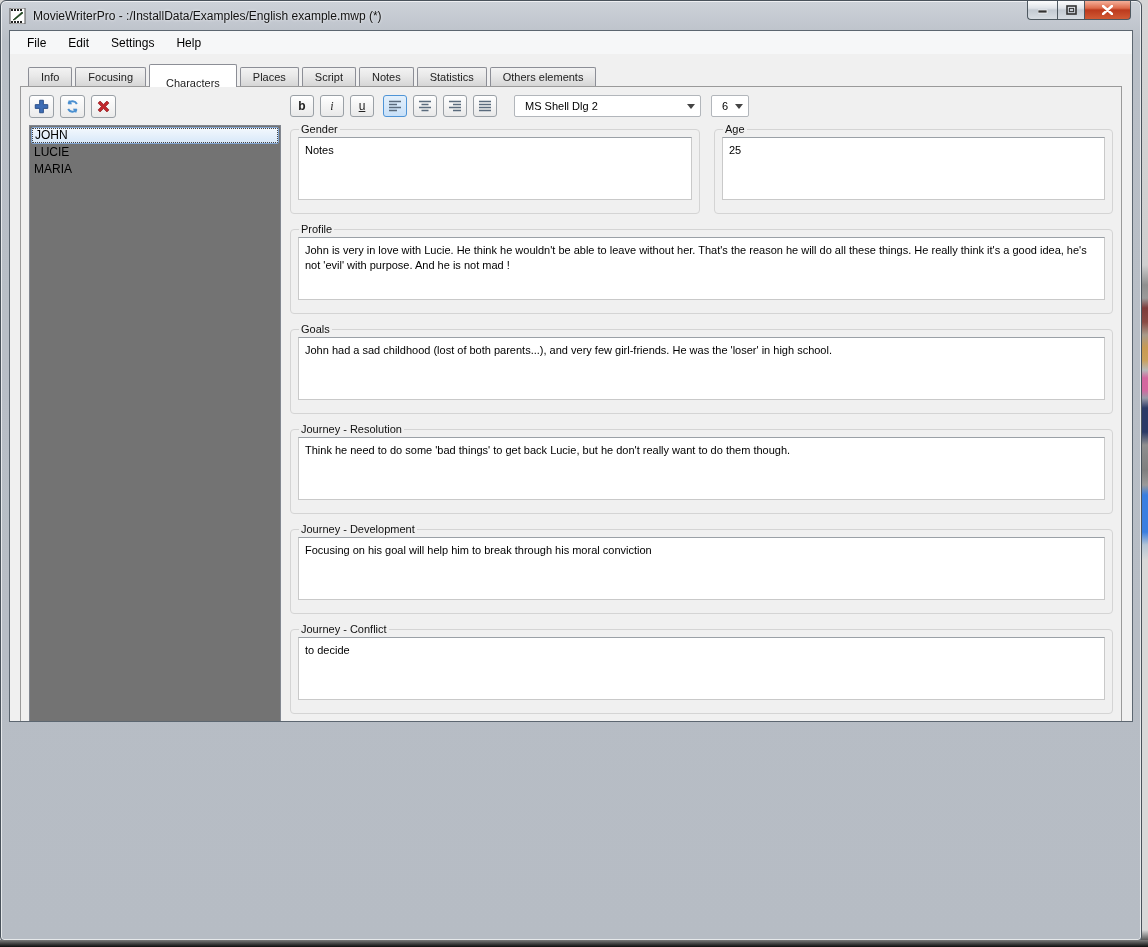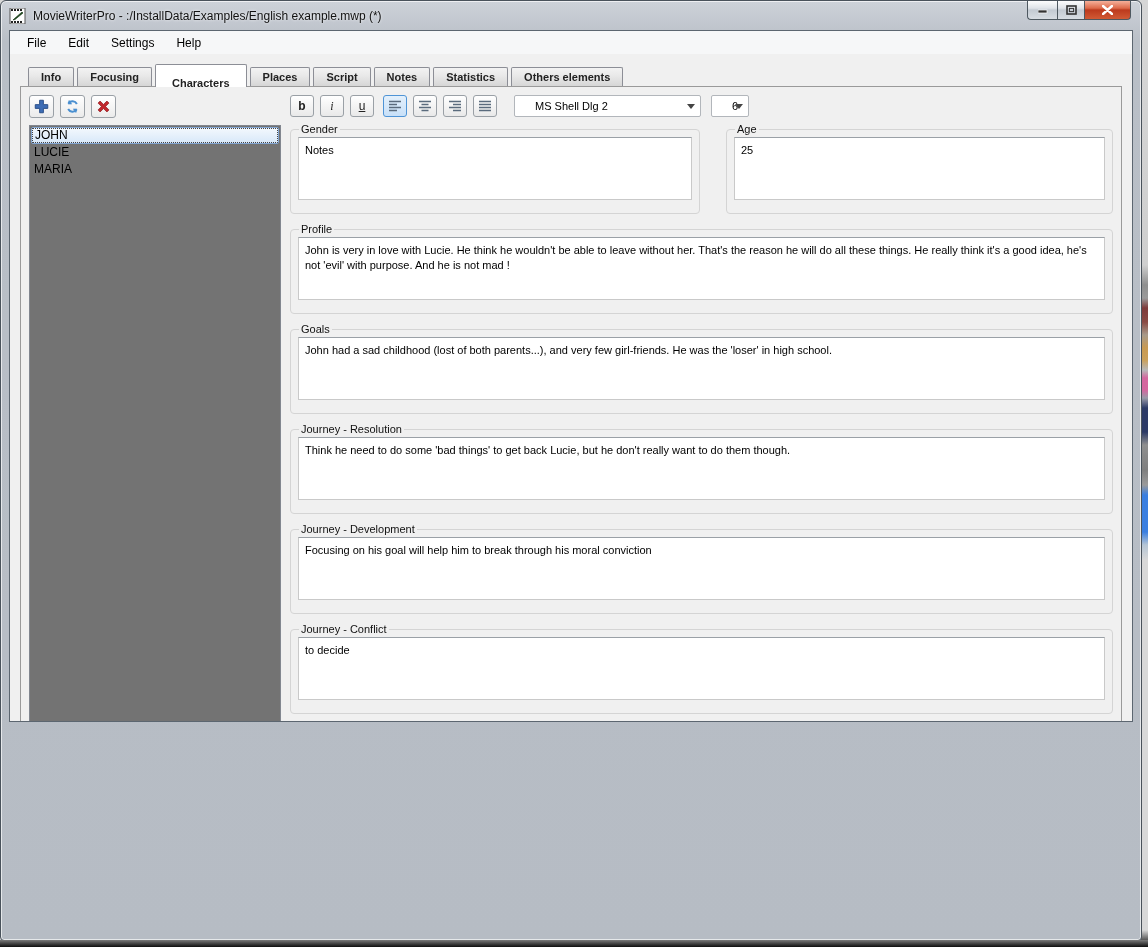--- a/index.html
+++ b/index.html
@@ -69,21 +69,21 @@
   }
   .menubar {
     height:23px; background:#f6f7f8; display:flex; align-items:center;
     padding-left:6px; font-size:12px;
   }
   .menu-item { padding:3px 11px; }
 
   .client { padding:9px 0 0 0; height:879px; }
 
   
-  .tabbar { display:flex; align-items:flex-end; margin:0 0 0 18px; height:23px; position:relative; z-index:2;font-weight:bold; }
+  .tabbar { display:flex; align-items:flex-end; margin:0 0 0 18px; height:23px; position:relative; z-index:2; }
   .tab {
     border:1px solid #8c8e96; border-bottom:none;
     background:linear-gradient(#f3f3f3,#e8e8e8 45%,#d6d6d6);
     border-radius:2px 2px 0 0;
     padding:3px 12px 3px; font-size:11px; height:19px; margin-right:3px;
     color:#222; white-space:nowrap;
   }
   .tab.active {
     background:#fff; height:23px; padding-top:12px; padding-left:16px; padding-right:16px;
     position:relative; top:1px; z-index:3;
@@ -124,33 +124,33 @@
     display:flex; align-items:center; justify-content:center;
     font-size:12px; color:#222; cursor:default;
   }
   .fmt-btn .b { font-weight:bold; }
   .fmt-btn .i { font-style:italic; font-family:"Liberation Serif",serif; }
   .fmt-btn .u { text-decoration:underline; }
   .fmt-btn.spaced { margin-left:3px; }
   .fmt-btn.active { background:linear-gradient(#e3f0fc,#c8e0f8); border-color:#4f94d6; }
   .combo {
     height:22px; border:1px solid #b2b6bb; border-radius:2px; background:#fff;
-    display:flex; align-items:center; font-size:11px; padding-left:20px; position:relative;
+    display:flex; align-items:center; font-size:11px; padding-left:10px; position:relative;
   }
   .combo .arrow {
     position:absolute; right:5px; top:8px; width:0; height:0;
     border-left:4px solid transparent; border-right:4px solid transparent;
     border-top:5px solid #444;
   }
   .combo-font { width:187px; margin-left:11px; }
   .combo-size { width:38px; margin-left:4px; }
 
   
   .fields { flex:1; }
-  .field-row { display:flex; gap:26px; }
+  .field-row { display:flex; gap:14px; }
   fieldset.group {
     border:1px solid #d4d4d4; border-radius:4px;
     padding:2px 7px 7px; margin-bottom:9px; height:91px; min-width:0;
   }
   fieldset.group legend { font-size:11px; color:#111; padding:0 2px; margin-left:1px; }
   .group-gender { width:410px; flex:0 0 auto; }
   .group-age { flex:1; }
   .group-wide { width:100%; }
   .textbox {
     height:63px; background:#fff;

